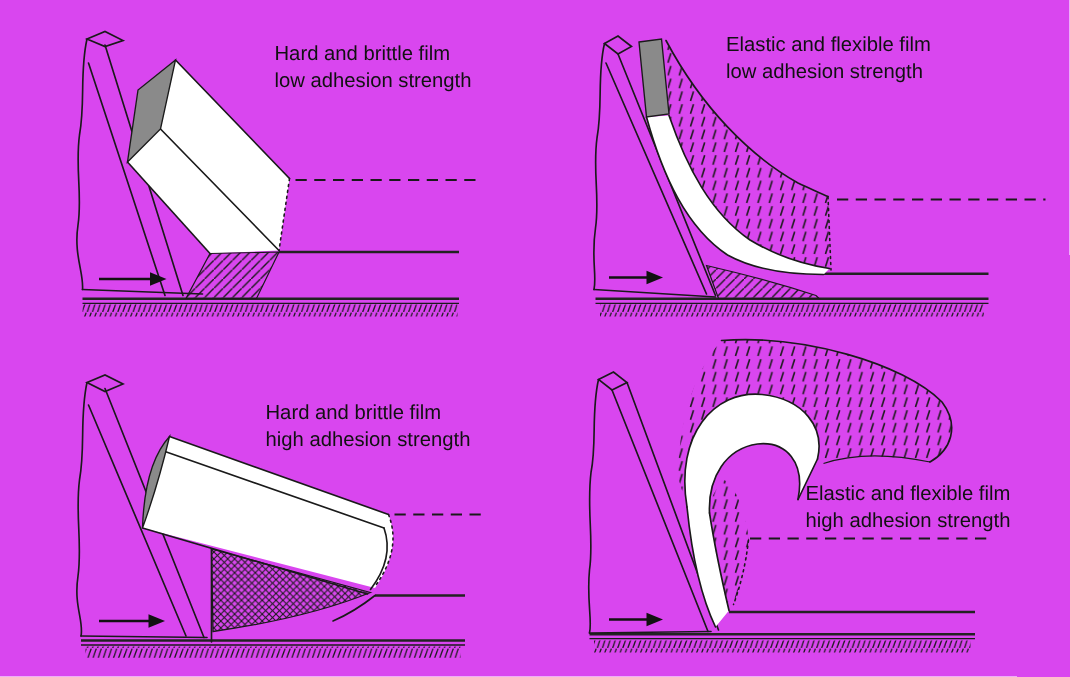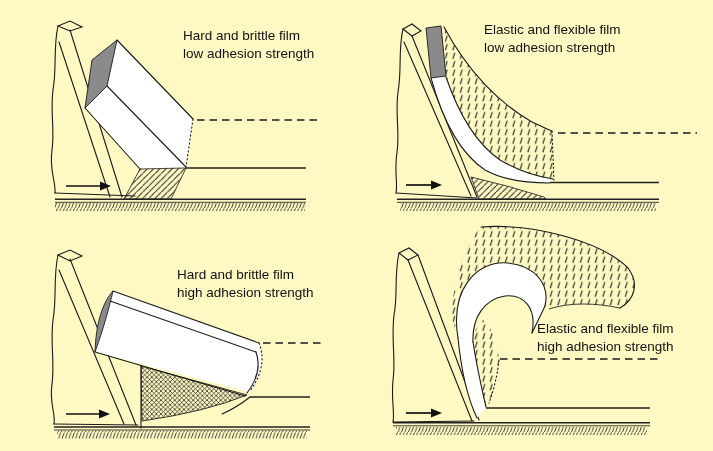--- a/index.html
+++ b/index.html
@@ -1,17 +1,17 @@
 <!DOCTYPE html>
 <html><head>
 <meta charset="utf-8">
 <style>
   html,body{margin:0;padding:0;background:#ffffff;}
   .stage{
-    position:relative;width:713px;height:451px;background:#fef9c3;
+    position:relative;width:713px;height:451px;background:#d946ef;
     font-family:"Liberation Sans", sans-serif;overflow:hidden;
   }
   svg{display:block;}
   text.cap{
     font-family:"Liberation Sans", sans-serif;
     font-size:13.5px;fill:#111111;letter-spacing:0px;
   }
   .ln{stroke:#1a1a1a;stroke-width:1.1;fill:none;stroke-linecap:round;}
   .ln-thick{stroke:#222222;stroke-width:1.6;fill:none;}
   .ln-thin{stroke:#1a1a1a;stroke-width:0.85;fill:none;}

